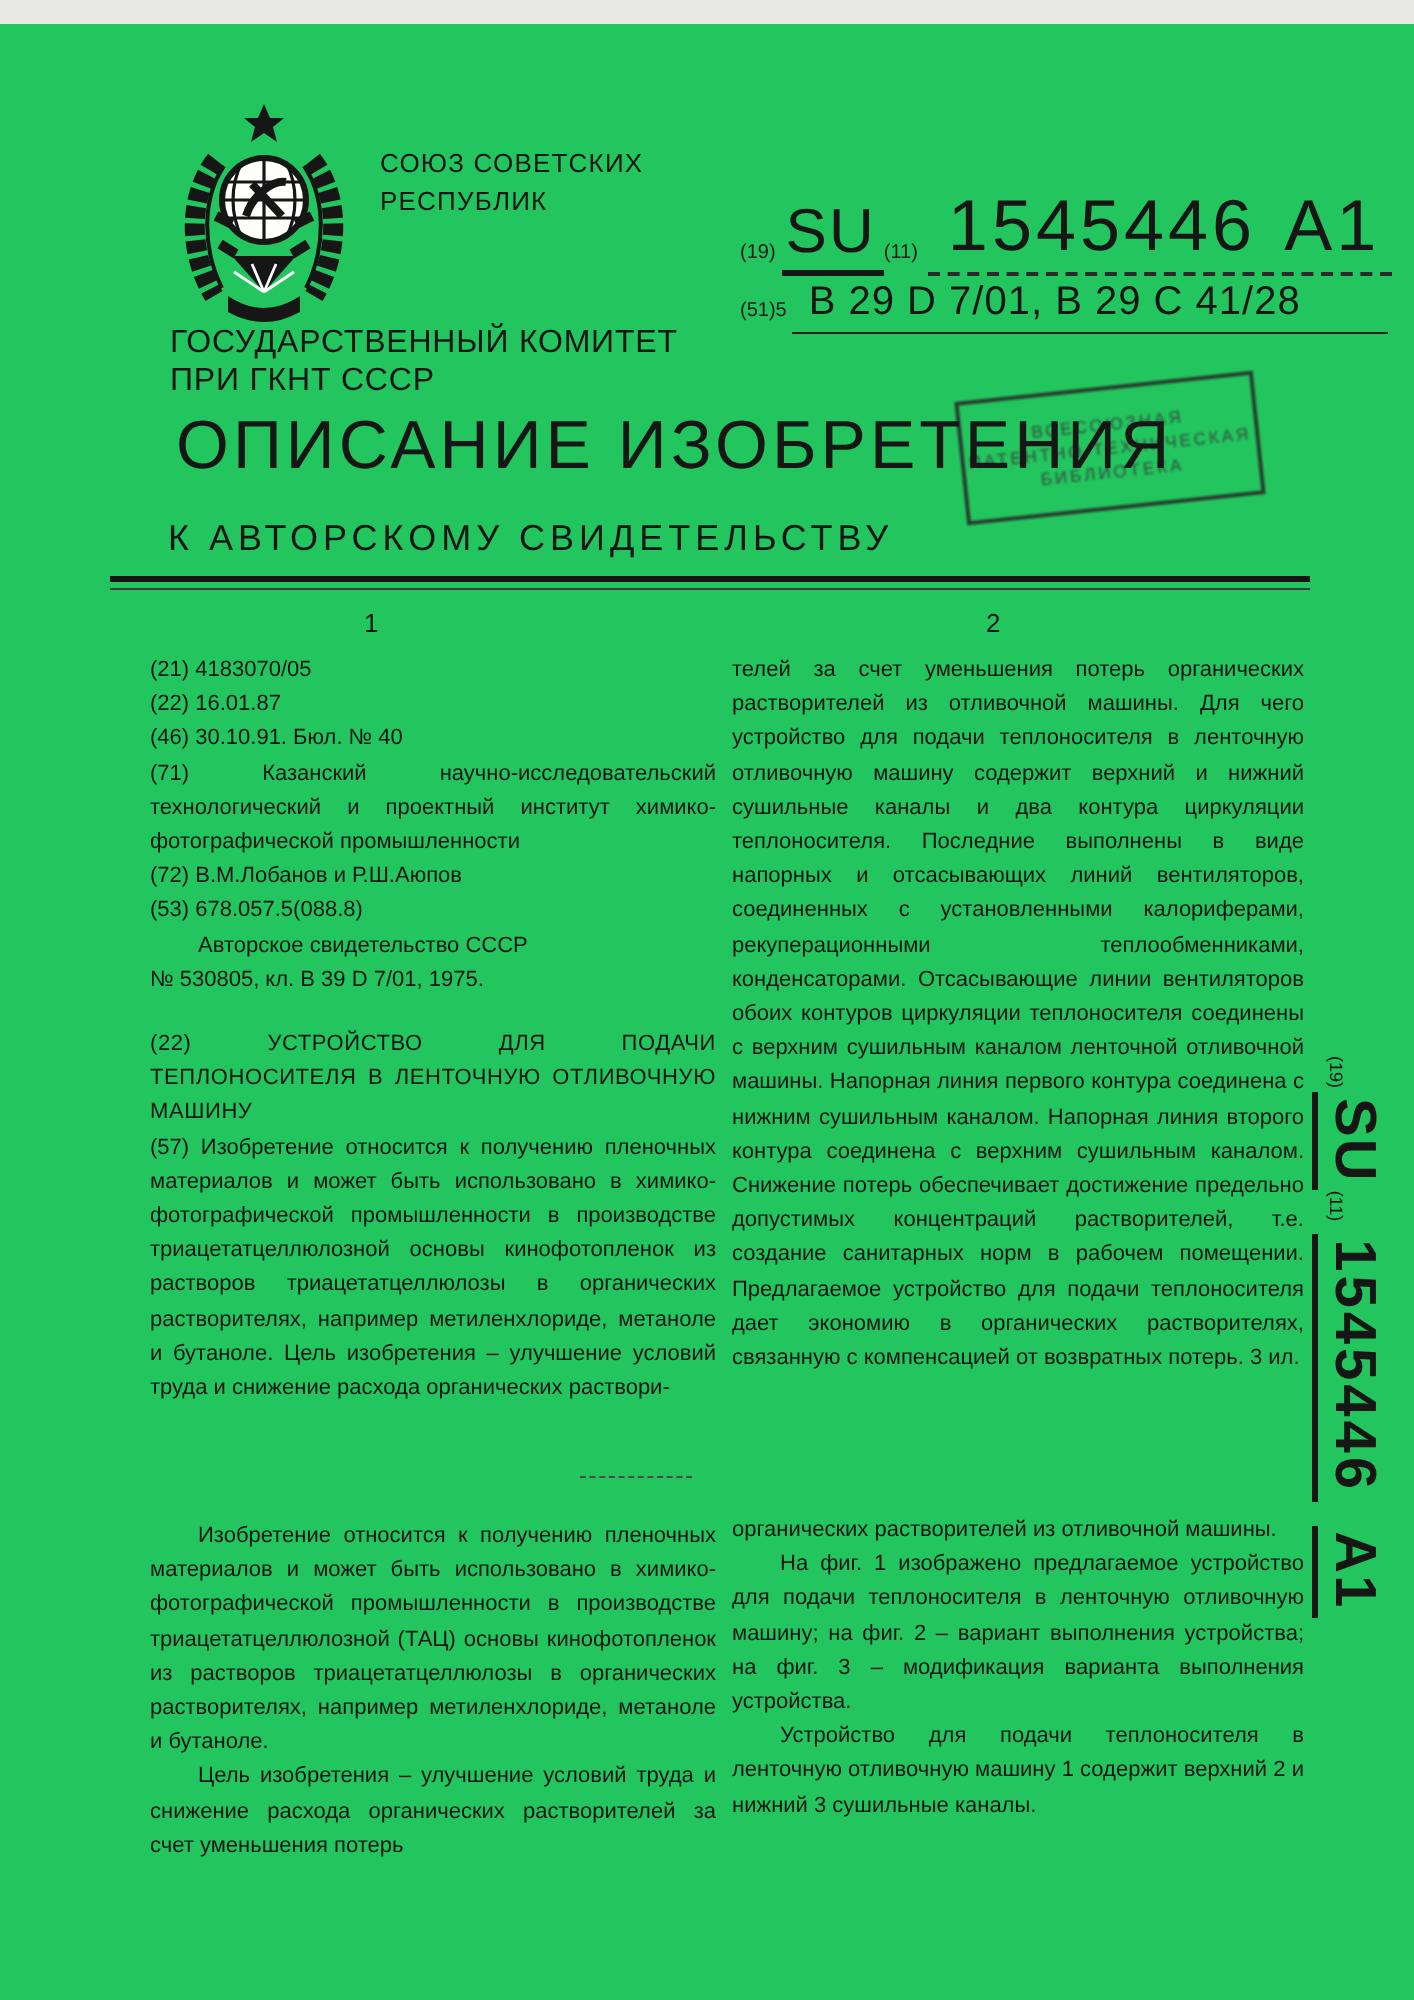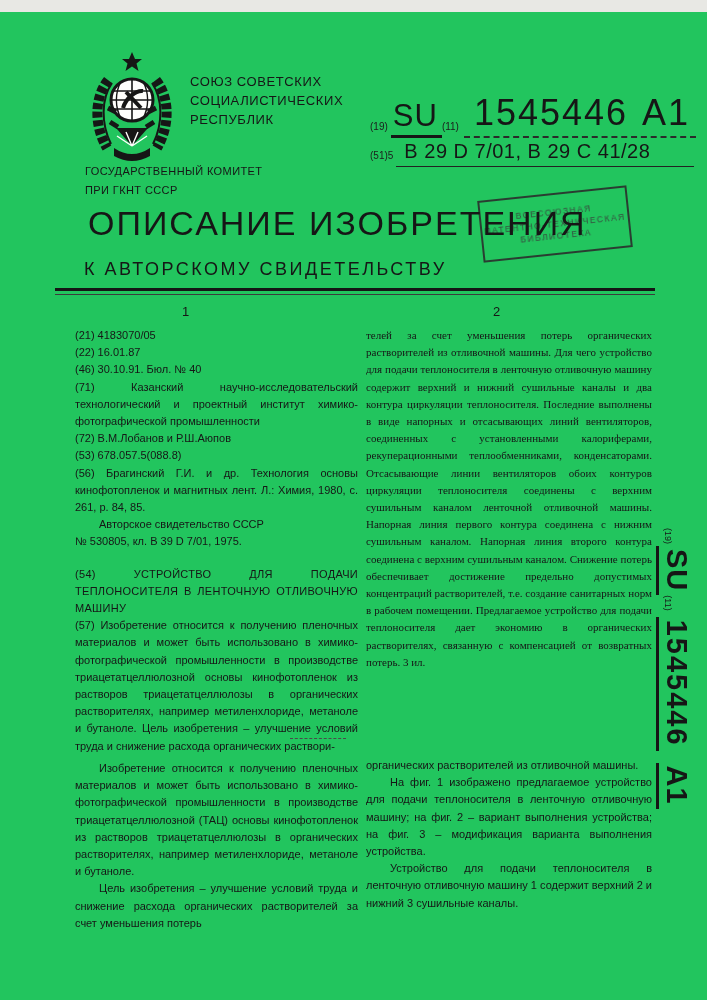--- a/index.html
+++ b/index.html
@@ -5,21 +5,21 @@
   html,body{margin:0;padding:0;background:#e8e8e4;}
   .page{
     position:relative;width:707px;height:1000px;margin:12px auto;
     background:#22c55e;color:#161616;overflow:hidden;
     font-family:"Liberation Sans","DejaVu Sans",sans-serif;
   }
   .abs{position:absolute;}
   
   .emblem{left:86px;top:38px;width:92px;height:112px;}
   .union{left:190px;top:60px;font-size:13px;line-height:19px;letter-spacing:.6px;}
-  .committee{left:85px;top:150px;font-size:11px;line-height:19px;letter-spacing:.4px;}
+  .committee{left:85px;top:150px;font-size:16px;line-height:19px;letter-spacing:.4px;}
   .su-line{left:370px;top:80px;white-space:nowrap;display:flex;align-items:flex-end;}
   .code-small{font-size:10px;color:#1c1c1c;padding:0 3px 6px 0;}
   .su-big{font-size:31px;letter-spacing:1px;border-bottom:3px solid #161616;padding:0 4px 1px 2px;}
   .num-big{font-size:36px;letter-spacing:2px;border-bottom:2px dashed #2a2a2a;padding:0 6px 2px 10px;margin-left:2px;}
   .kind{margin-left:14px;}
   .ipc-line{left:370px;top:128px;white-space:nowrap;display:flex;align-items:flex-end;text-align:center;}
   .ipc-codes{font-size:20px;letter-spacing:.5px;border-bottom:1.5px solid #222;padding:0 44px 3px 8px;}
   .doc-title{left:88px;top:192px;font-size:34px;letter-spacing:2px;font-weight:400;}
   .doc-subtitle{left:84px;top:247px;font-size:18px;letter-spacing:2.5px;}
   .stamp{
@@ -29,21 +29,21 @@
     filter:blur(.4px);opacity:.88;
   }
   .rule-thick{left:55px;top:276px;width:600px;height:3px;background:#151515;}
   .rule-thin{left:55px;top:282px;width:600px;height:1px;background:#3c3c3c;}
   
   .colnum{font-size:13px;}
   .colnum-1{left:182px;top:292px;}
   .colnum-2{left:493px;top:292px;}
   .col{font-size:11px;line-height:17.2px;text-align:justify;}
   .upper-left{left:75px;top:315px;width:283px;}
-  .upper-right{left:366px;top:315px;width:286px;font-family:Liberation Serif, serif;}
+  .upper-right{left:366px;top:315px;width:286px;}
   .col p{margin:0;}
   .indent{text-indent:24px;}
   .gap-before{margin-top:15px !important;}
   .caps{letter-spacing:.3px;}
   .mid-divider{left:290px;top:726px;width:56px;border-top:1.6px dashed #4a4a4a;}
   .lower-left{left:75px;top:748px;width:283px;}
   .lower-right{left:366px;top:745px;width:286px;}
   
   .side-label{
     left:700px;top:516px;width:334px;height:44px;
@@ -72,21 +72,20 @@
     <path d="M37,58 C40,48 50,40 57,41" fill="none" stroke="#161616" stroke-width="4"></path>
     <path d="M40,42 L55,58" stroke="#161616" stroke-width="4"></path>
     <path d="M30,78 L46,96 L62,78 Z" fill="#161616"></path>
     <path d="M46,96 L31,86 M46,96 L40,82 M46,96 L52,82 M46,96 L61,86" stroke="#fefefc" stroke-width="1.4"></path>
     <path d="M28,98 Q46,110 64,98 L64,106 Q46,116 28,106 Z" fill="#161616"></path>
     <path d="M24,72 l8,5 M68,72 l-8,5 M22,58 l8,4 M70,58 l-8,4" stroke="#161616" stroke-width="5"></path>
   </svg>
 
   <div class="abs union">
     <div>СОЮЗ СОВЕТСКИХ</div>
-    <div>СОЦИАЛИСТИЧЕСКИХ</div>
     <div>РЕСПУБЛИК</div>
   </div>
 
   <div class="abs committee">
     <div>ГОСУДАРСТВЕННЫЙ КОМИТЕТ</div>
     <div>ПРИ ГКНТ СССР</div>
   </div>
 
   <div class="abs su-line">
     <span class="code-small">(19)</span>
@@ -115,24 +114,23 @@
   <div class="abs colnum colnum-1">1</div>
   <div class="abs colnum colnum-2">2</div>
 
   <div class="abs col upper-left">
     <p>(21) 4183070/05</p>
     <p>(22) 16.01.87</p>
     <p>(46) 30.10.91. Бюл. № 40</p>
     <p>(71) Казанский научно-исследовательский технологический и проектный институт химико-фотографической промышленности</p>
     <p>(72) В.М.Лобанов и Р.Ш.Аюпов</p>
     <p>(53) 678.057.5(088.8)</p>
-    <p>(56) Брагинский Г.И. и др. Технология основы кинофотопленок и магнитных лент. Л.: Химия, 1980, с. 261, р. 84, 85.</p>
     <p class="indent">Авторское свидетельство СССР</p>
     <p>№ 530805, кл. B 39 D 7/01, 1975.</p>
-    <p class="gap-before caps">(54) УСТРОЙСТВО ДЛЯ ПОДАЧИ ТЕПЛОНОСИТЕЛЯ В ЛЕНТОЧНУЮ ОТЛИВОЧНУЮ МАШИНУ</p>
+    <p class="gap-before caps">(22) УСТРОЙСТВО ДЛЯ ПОДАЧИ ТЕПЛОНОСИТЕЛЯ В ЛЕНТОЧНУЮ ОТЛИВОЧНУЮ МАШИНУ</p>
     <p>(57) Изобретение относится к получению пленочных материалов и может быть использовано в химико-фотографической промышленности в производстве триацетатцеллюлозной основы кинофотопленок из растворов триацетатцеллюлозы в органических растворителях, например метиленхлориде, метаноле и бутаноле. Цель изобретения – улучшение условий труда и снижение расхода органических раствори-</p>
   </div>
 
   <div class="abs col upper-right">
     <p>телей за счет уменьшения потерь органических растворителей из отливочной машины. Для чего устройство для подачи теплоносителя в ленточную отливочную машину содержит верхний и нижний сушильные каналы и два контура циркуляции теплоносителя. Последние выполнены в виде напорных и отсасывающих линий вентиляторов, соединенных с установленными калориферами, рекуперационными теплообменниками, конденсаторами. Отсасывающие линии вентиляторов обоих контуров циркуляции теплоносителя соединены с верхним сушильным каналом ленточной отливочной машины. Напорная линия первого контура соединена с нижним сушильным каналом. Напорная линия второго контура соединена с верхним сушильным каналом. Снижение потерь обеспечивает достижение предельно допустимых концентраций растворителей, т.е. создание санитарных норм в рабочем помещении. Предлагаемое устройство для подачи теплоносителя дает экономию в органических растворителях, связанную с компенсацией от возвратных потерь. 3 ил.</p>
   </div>
 
   <div class="abs mid-divider"></div>
 
   <div class="abs col lower-left">

